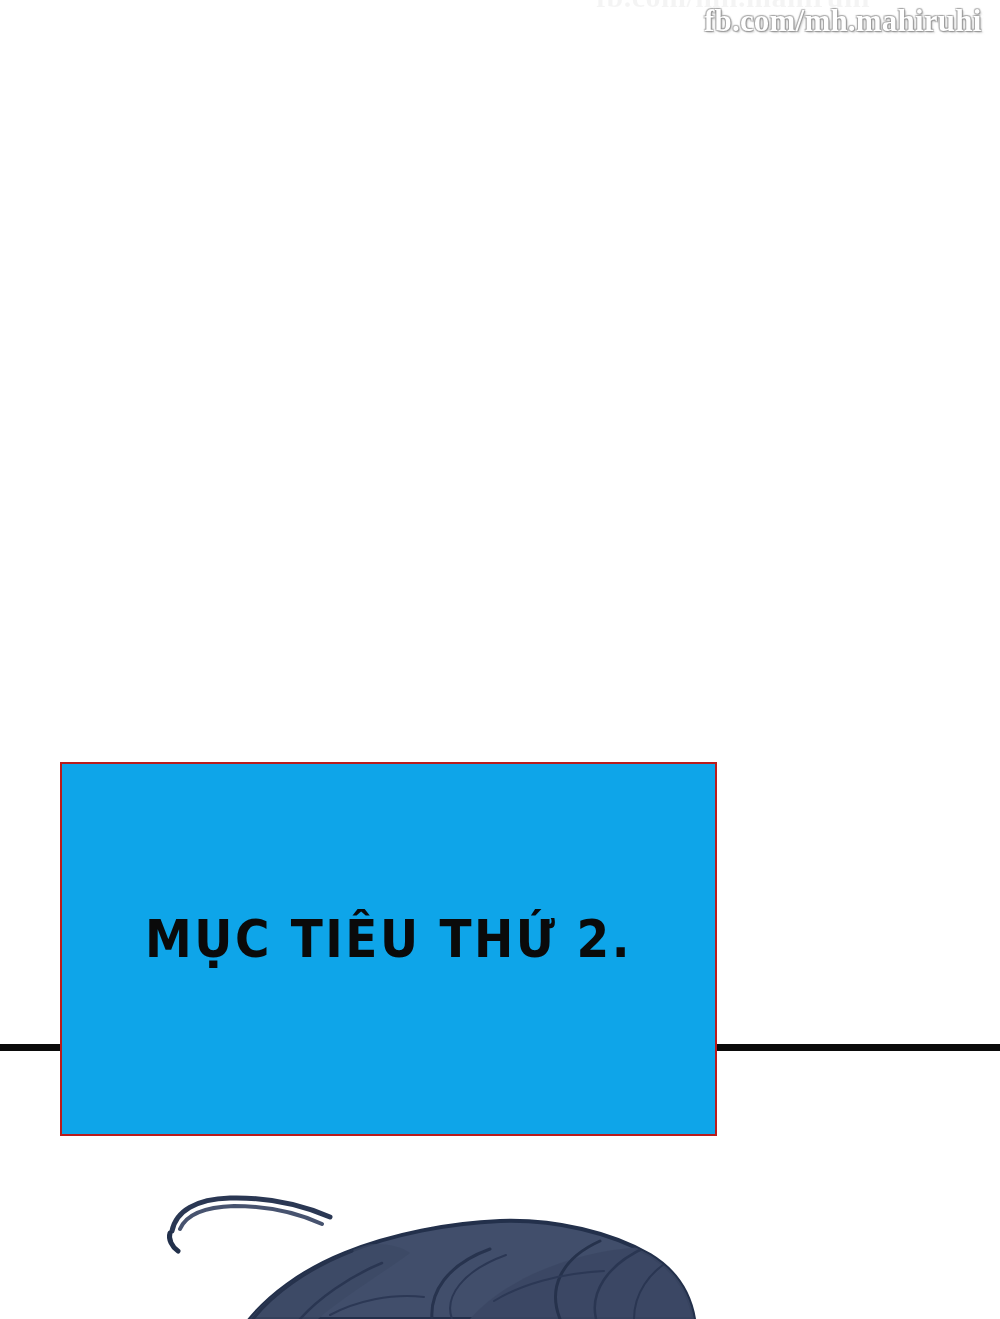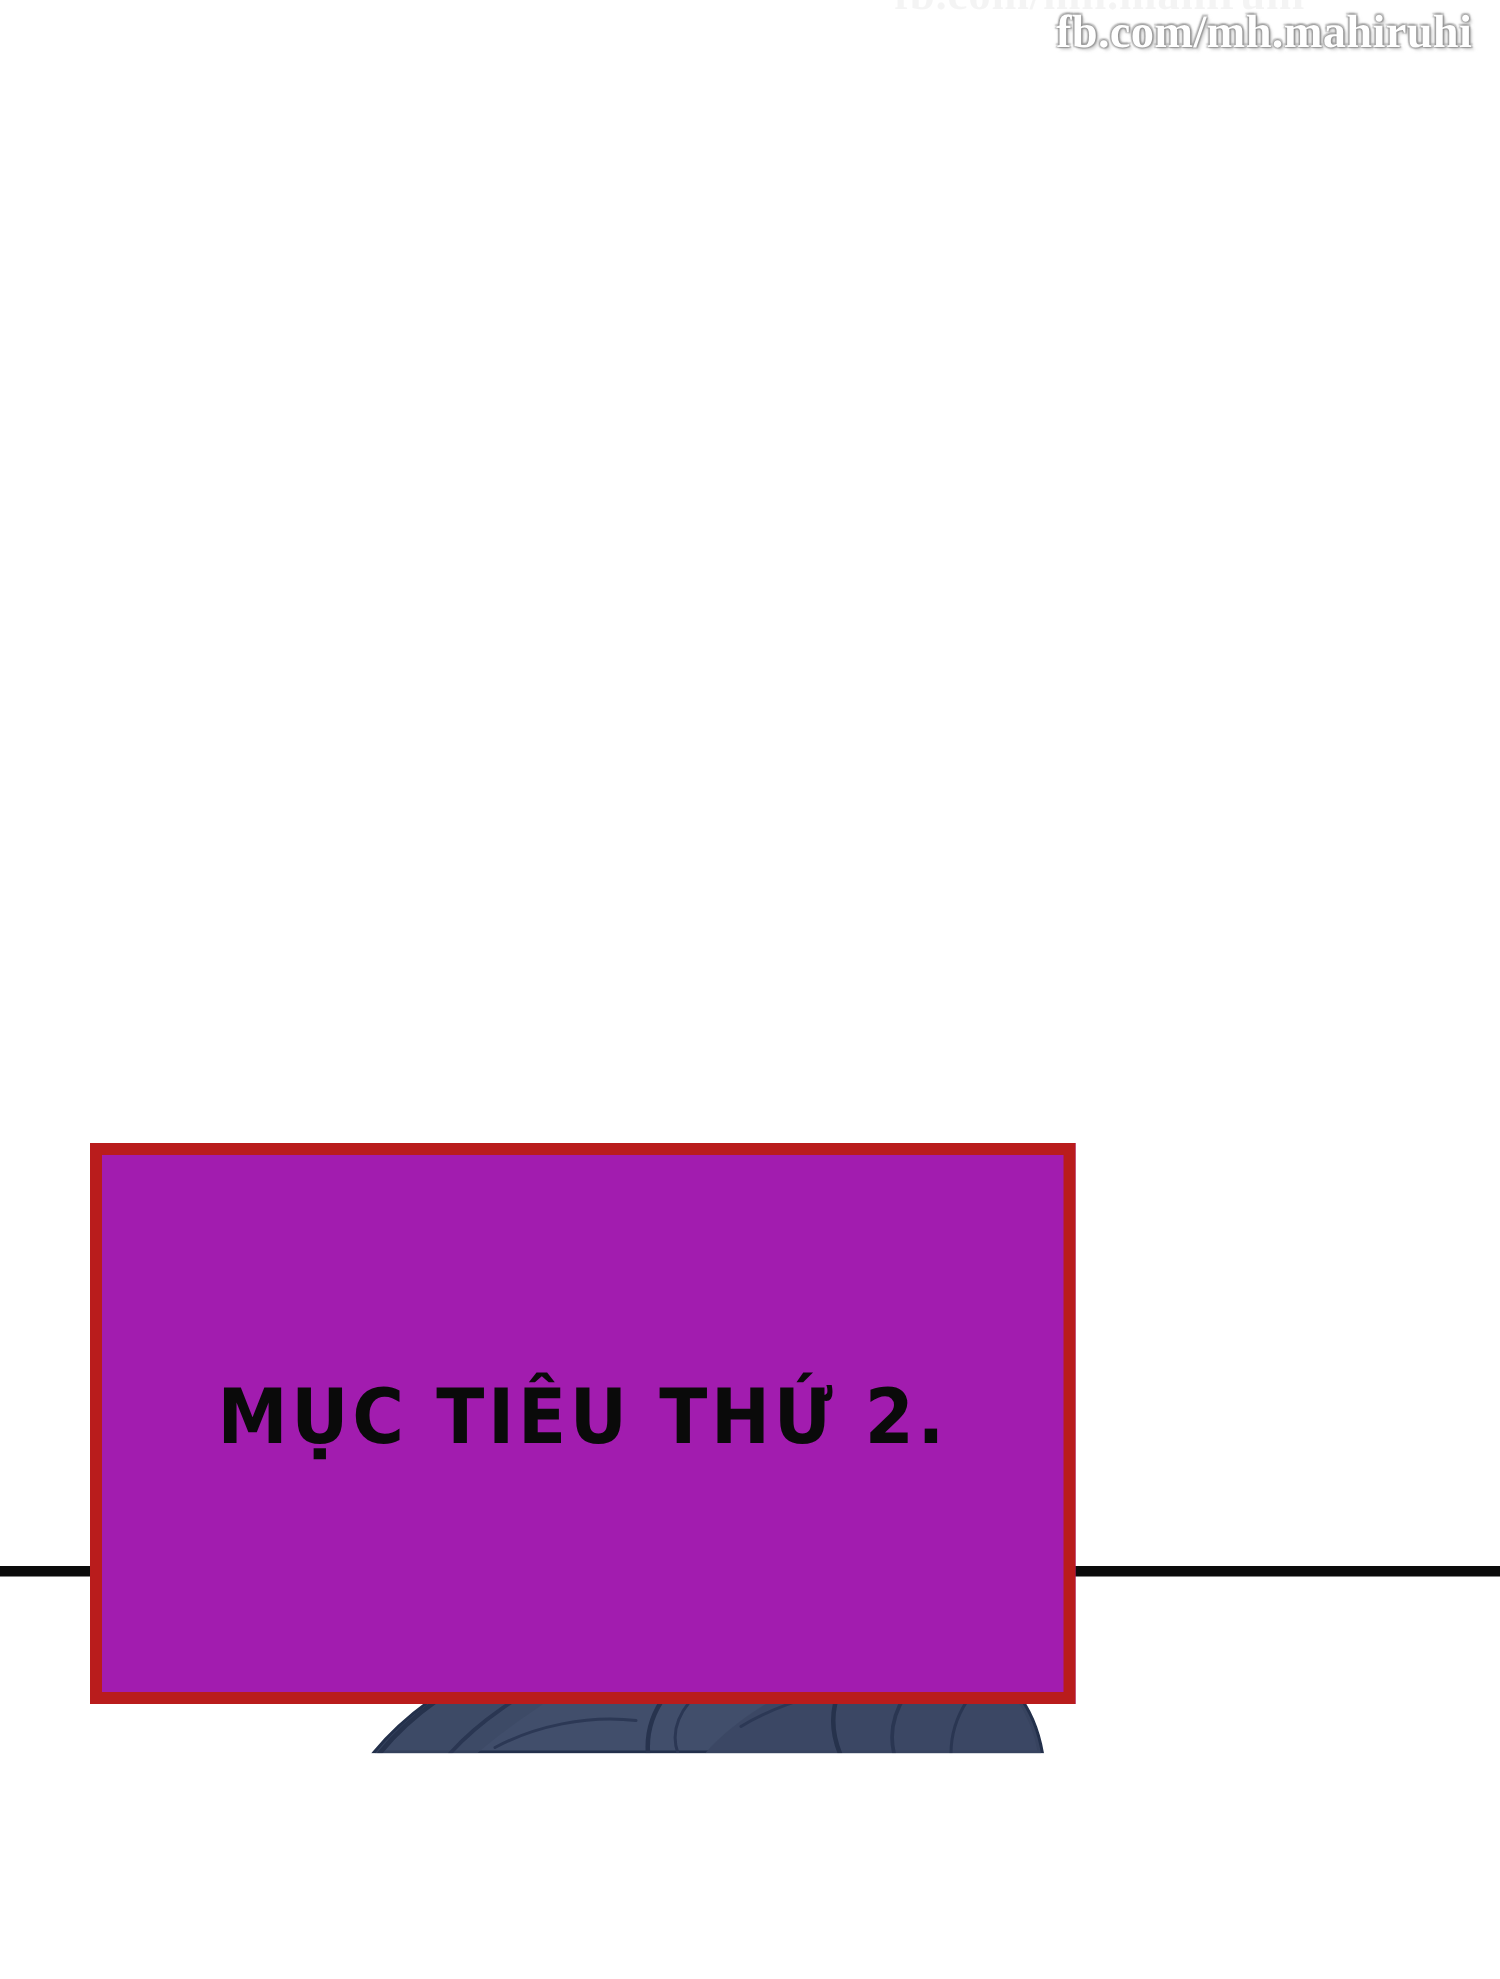--- a/index.html
+++ b/index.html
@@ -7,21 +7,21 @@
     padding: 0;
     background: #ffffff;
   }
   body {
     font-family: "Liberation Sans", sans-serif;
   }
 
   #panel {
     position: relative;
     width: 1000px;
-    height: 1169px;
+    height: 1319px;
     background: #ffffff;
     overflow: hidden;
   }
 
   
   #watermark-ghost {
     position: absolute;
     left: 596px;
     top: -20px;
     width: 390px;
@@ -56,22 +56,22 @@
   }
 
   
   #caption-box {
     position: absolute;
     left: 60px;
     top: 762px;
     width: 657px;
     height: 374px;
     box-sizing: border-box;
-    background: #a21caf;
-    border: 8px solid #b91c1c;
+    background: #0ea5e9;
+    border: 2px solid #b91c1c;
     z-index: 3;
   }
 
   #caption-text {
     position: absolute;
     left: 0;
     right: 0;
     top: 148px;
     text-align: center;
     font-family: "DejaVu Sans", sans-serif;

